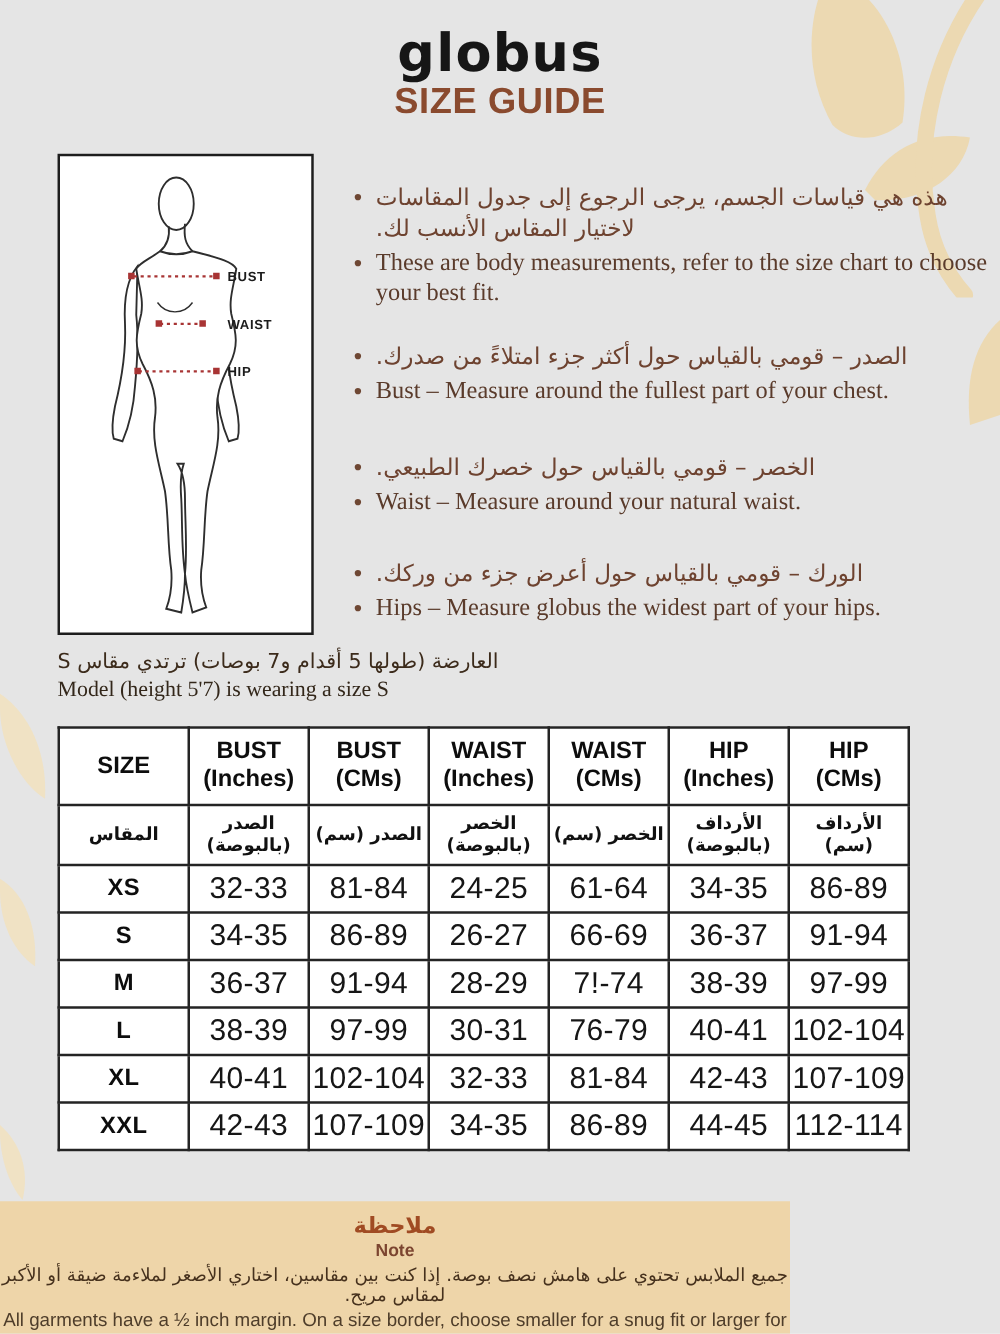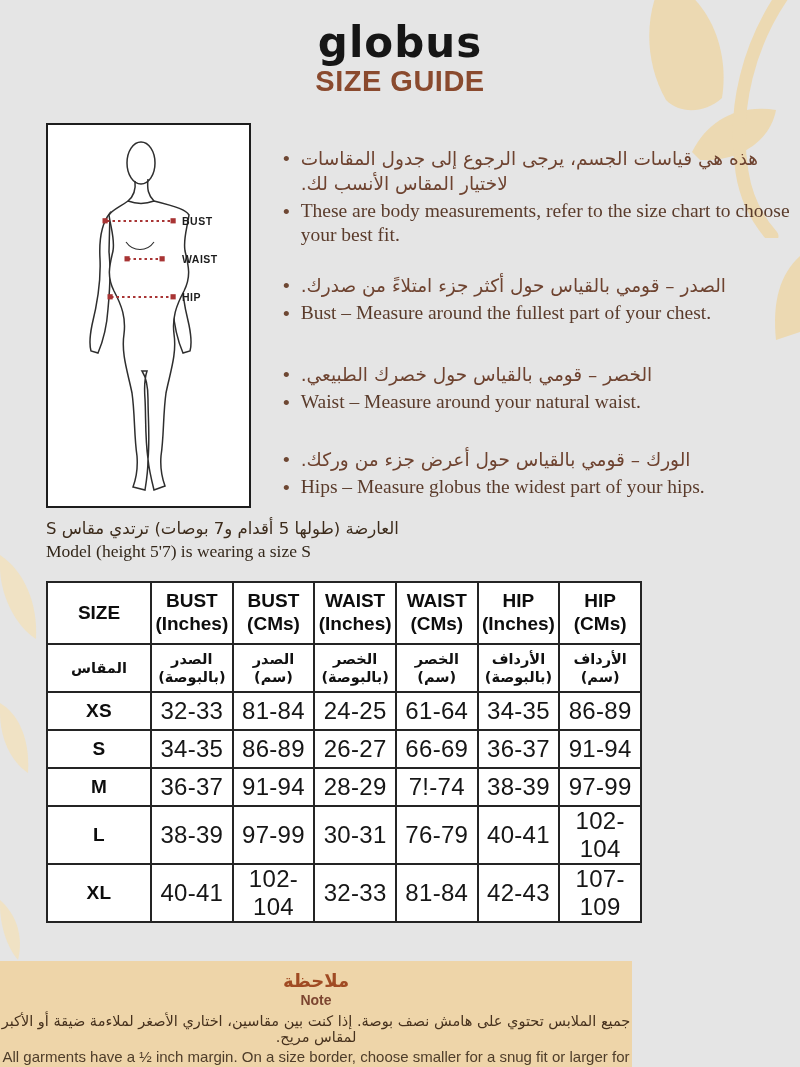--- a/index.html
+++ b/index.html
@@ -20,21 +20,21 @@
   .group.g3{margin-bottom:32px;}
   .b-row{display:flex;align-items:flex-start;gap:11px;margin-bottom:3px;}
   .dot{color:#6e4733;font-size:19px;line-height:25px;}
   .b-ar{direction:rtl;text-align:left;font-size:18.5px;line-height:25px;color:#6e4330;
         font-family:"DejaVu Sans",sans-serif;}
   .b-en{font-family:"Liberation Serif",serif;font-size:19.5px;line-height:24px;color:#5a3b2b;}
   .model-note{position:absolute;left:46px;top:518px;}
   .mn-ar{direction:rtl;text-align:left;font-size:16.5px;line-height:22px;color:#3c2b1b;
          font-family:"DejaVu Sans",sans-serif;}
   .mn-en{font-family:"Liberation Serif",serif;font-size:17.5px;line-height:22px;color:#33271a;}
-  table.size{position:absolute;left:46px;top:581px;width:596px;border-collapse:collapse;
+  table.size{position:absolute;left:46px;top:581px;width:682px;border-collapse:collapse;
              table-layout:fixed;background:#fff;}
   table.size th,table.size td{border:2px solid #242424;text-align:center;
              vertical-align:middle;padding:0;background:#fff;}
   tr.en-h{height:62px;}
   tr.en-h th{font-size:19px;font-weight:700;color:#0d0d0d;line-height:1.2;}
   tr.en-h th span{display:block;}
   tr.ar-h{height:48px;}
   tr.ar-h th{direction:rtl;font-size:14.5px;font-weight:700;color:#111;line-height:1.25;
              font-family:"DejaVu Sans",sans-serif;}
   tr.ar-h th span{display:block;}
@@ -256,20 +256,29 @@
     </tr>
     <tr class="data">
       <td class="size-cell">XL</td>
       <td>40-41</td>
       <td>102-104</td>
       <td>32-33</td>
       <td>81-84</td>
       <td>42-43</td>
       <td>107-109</td>
     </tr>
+    <tr class="data">
+      <td class="size-cell">XXL</td>
+      <td>42-43</td>
+      <td>107-109</td>
+      <td>34-35</td>
+      <td>86-89</td>
+      <td>44-45</td>
+      <td>112-114</td>
+    </tr>
   </tbody>
     </table>
 
   <div class="note-band">
     <div class="nt-ar">ملاحظة</div>
     <div class="nt-en">Note</div>
     <div class="nb-ar">جميع الملابس تحتوي على هامش نصف بوصة. إذا كنت بين مقاسين، اختاري الأصغر لملاءمة ضيقة أو الأكبر لمقاس مريح.</div>
     <div class="nb-en">All garments have a ½ inch margin. On a size border, choose smaller for a snug fit or larger for a relaxed fit.</div>
   </div>
 

